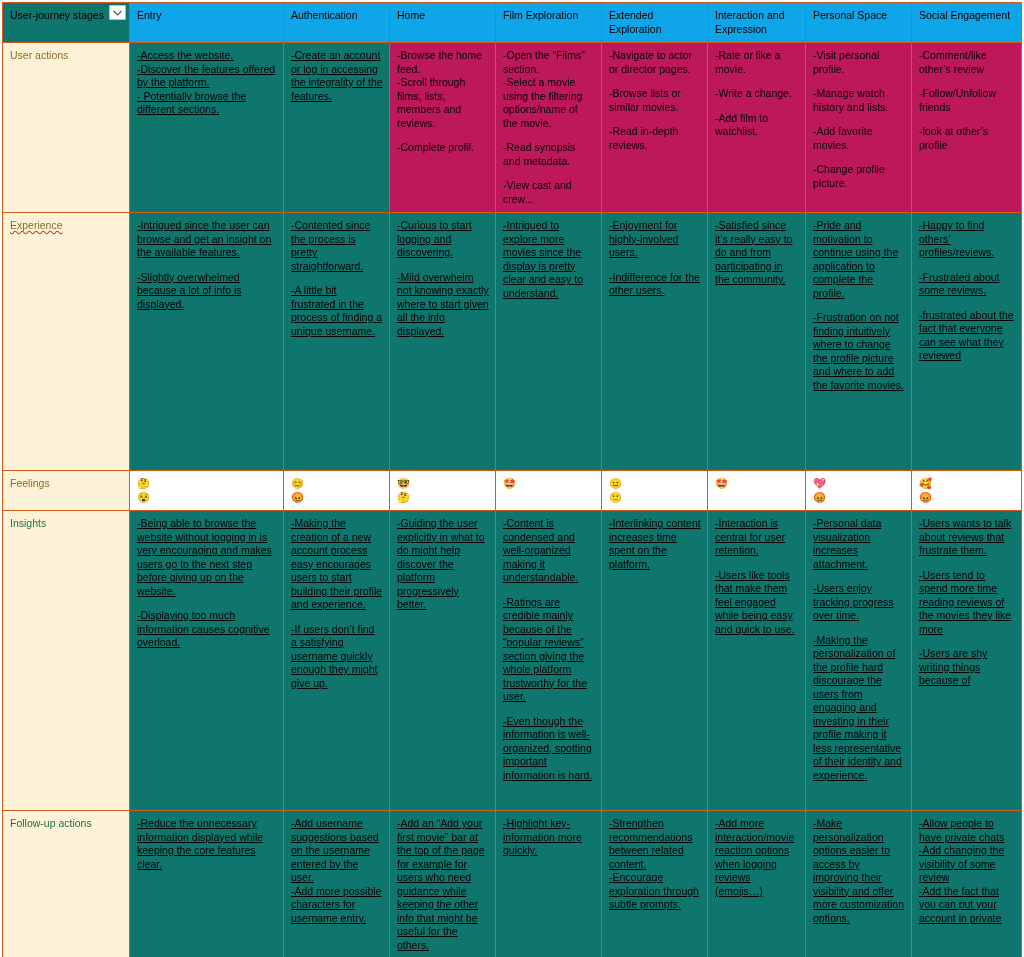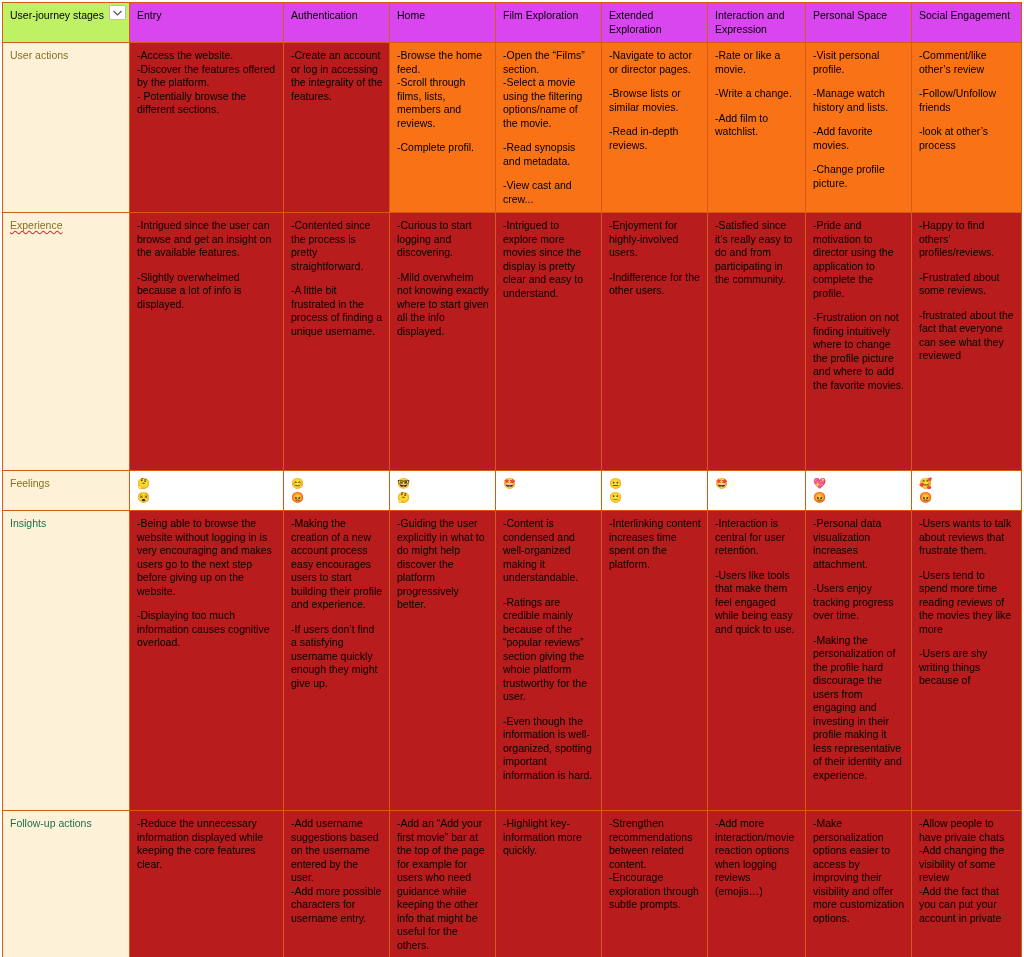--- a/index.html
+++ b/index.html
@@ -32,40 +32,40 @@
   table.journey td{
     border:1px solid #d55a1a;
     vertical-align:top;
     padding:6px 6px 6px 7px;
     font-size:10.5px;
     line-height:13.5px;
     box-sizing:border-box;
     word-wrap:break-word;
   }
   .hdr-stage{
-    background:#bef264;
+    background:#0f766e;
     font-size:11px;
     padding-top:14px;
     position:relative;
   }
   .hdr-col{
-    background:#d946ef;
+    background:#0ea5e9;
     font-size:11.5px;
     padding-top:10px;
   }
   .rowlabel{
     background:#fdf2d8;
     color:#8a6d1f;
     font-size:11px;
   }
   .rowlabel.insights,.rowlabel.followup{
     color:#1f6f4a;
   }
-  .cell-gray{background:#f97316;}
-  .cell-white{background:#b91c1c;}
+  .cell-gray{background:#be185d;}
+  .cell-white{background:#0f766e;text-decoration:underline;}
   .cell-feel{background:#ffffff;font-size:17px;line-height:21px;}
   p{margin:0 0 11px 0;}
   p:last-child{margin-bottom:0;}
 
   
   .dd-btn{
     position:absolute;top:2px;right:3px;
     width:15px;height:13px;
     background:#fff;border:1px solid #bdbdbd;
     border-radius:1px;
@@ -143,21 +143,21 @@
           </td>
           <td class="cell-gray">
             <p>-Visit personal profile.</p>
             <p>-Manage watch history and lists.</p>
             <p>-Add favorite movies.</p>
             <p>-Change profile picture.</p>
           </td>
           <td class="cell-gray">
             <p>-Comment/like other’s review</p>
             <p>-Follow/Unfollow friends</p>
-            <p>-look at other’s process</p>
+            <p>-look at other’s profile</p>
           </td>
         </tr>
         <tr style="height: 258px;">
           <td class="rowlabel"><span class="underline-word">Experience</span></td>
           <td class="cell-white">
             <p>-Intrigued since the user can browse and get an insight on the available features.</p>
             <p>-Slightly overwhelmed because a lot of info is displayed.</p>
           </td>
           <td class="cell-white">
             <p>-Contented since the process is pretty straightforward.</p>
@@ -171,21 +171,21 @@
             <p>-Intrigued to explore more movies since the display is pretty clear and easy to understand.</p>
           </td>
           <td class="cell-white">
             <p>-Enjoyment for highly-involved users.</p>
             <p>-Indifference for the other users.</p>
           </td>
           <td class="cell-white">
             <p>-Satisfied since it’s really easy to do and from participating in the community.</p>
           </td>
           <td class="cell-white">
-            <p>-Pride and motivation to director using the application to complete the profile.</p>
+            <p>-Pride and motivation to continue using the application to complete the profile.</p>
             <p>-Frustration on not finding intuitively where to change the profile picture and where to add the favorite movies.</p>
           </td>
           <td class="cell-white">
             <p>-Happy to find others’ profiles/reviews.</p>
             <p>-Frustrated about some reviews.</p>
             <p>-frustrated about the fact that everyone can see what they reviewed</p>
           </td>
         </tr>
         <tr style="height: 27px;">
           <td class="rowlabel">Feelings</td>

